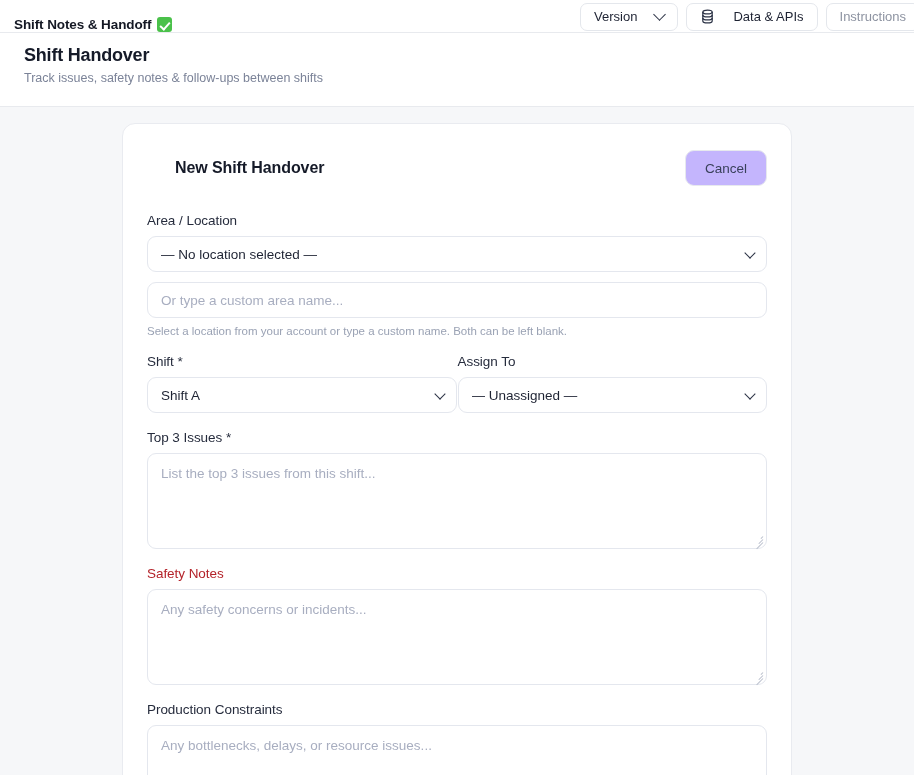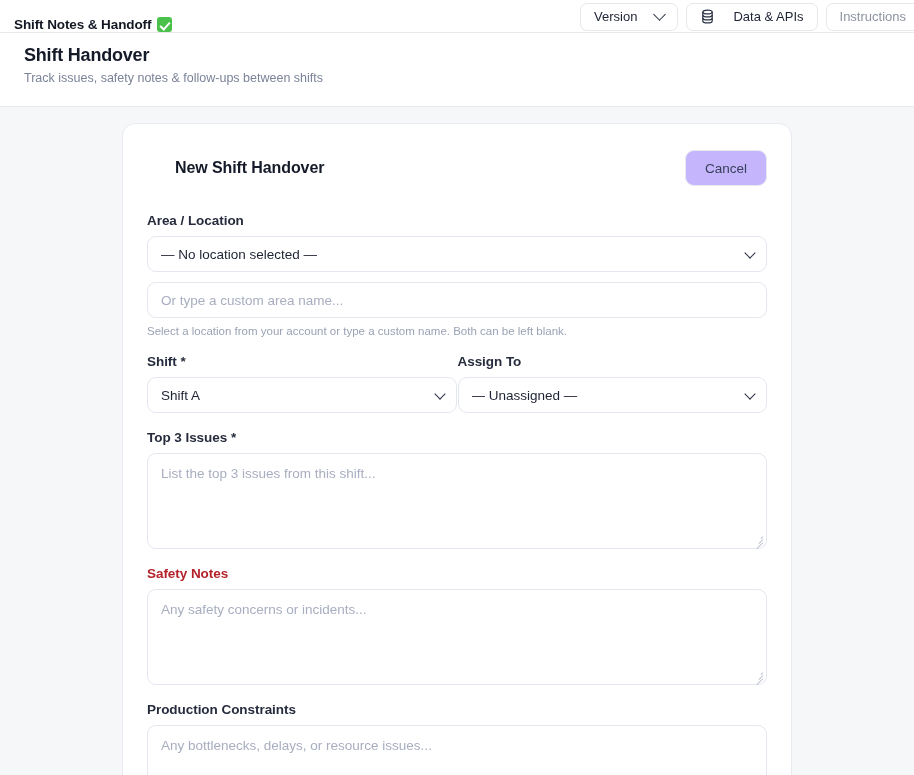--- a/index.html
+++ b/index.html
@@ -150,21 +150,21 @@
     font-size: 13.5px;
     color: #39405a;
     font-family: "Liberation Sans", sans-serif;
     cursor: pointer;
   }
 
   .field { margin-bottom: 17px; }
   .label {
     display: block;
     font-size: 13.5px;
-    font-weight: bold;
+    font-weight: normal;
     color: #262c3d;
     margin-bottom: 8px;
     letter-spacing: -0.05px;
   }
   .label.danger { color: #b4232a; }
 
   .control {
     width: 100%;
     height: 36px;
     border: 1px solid #e4e7ee;

